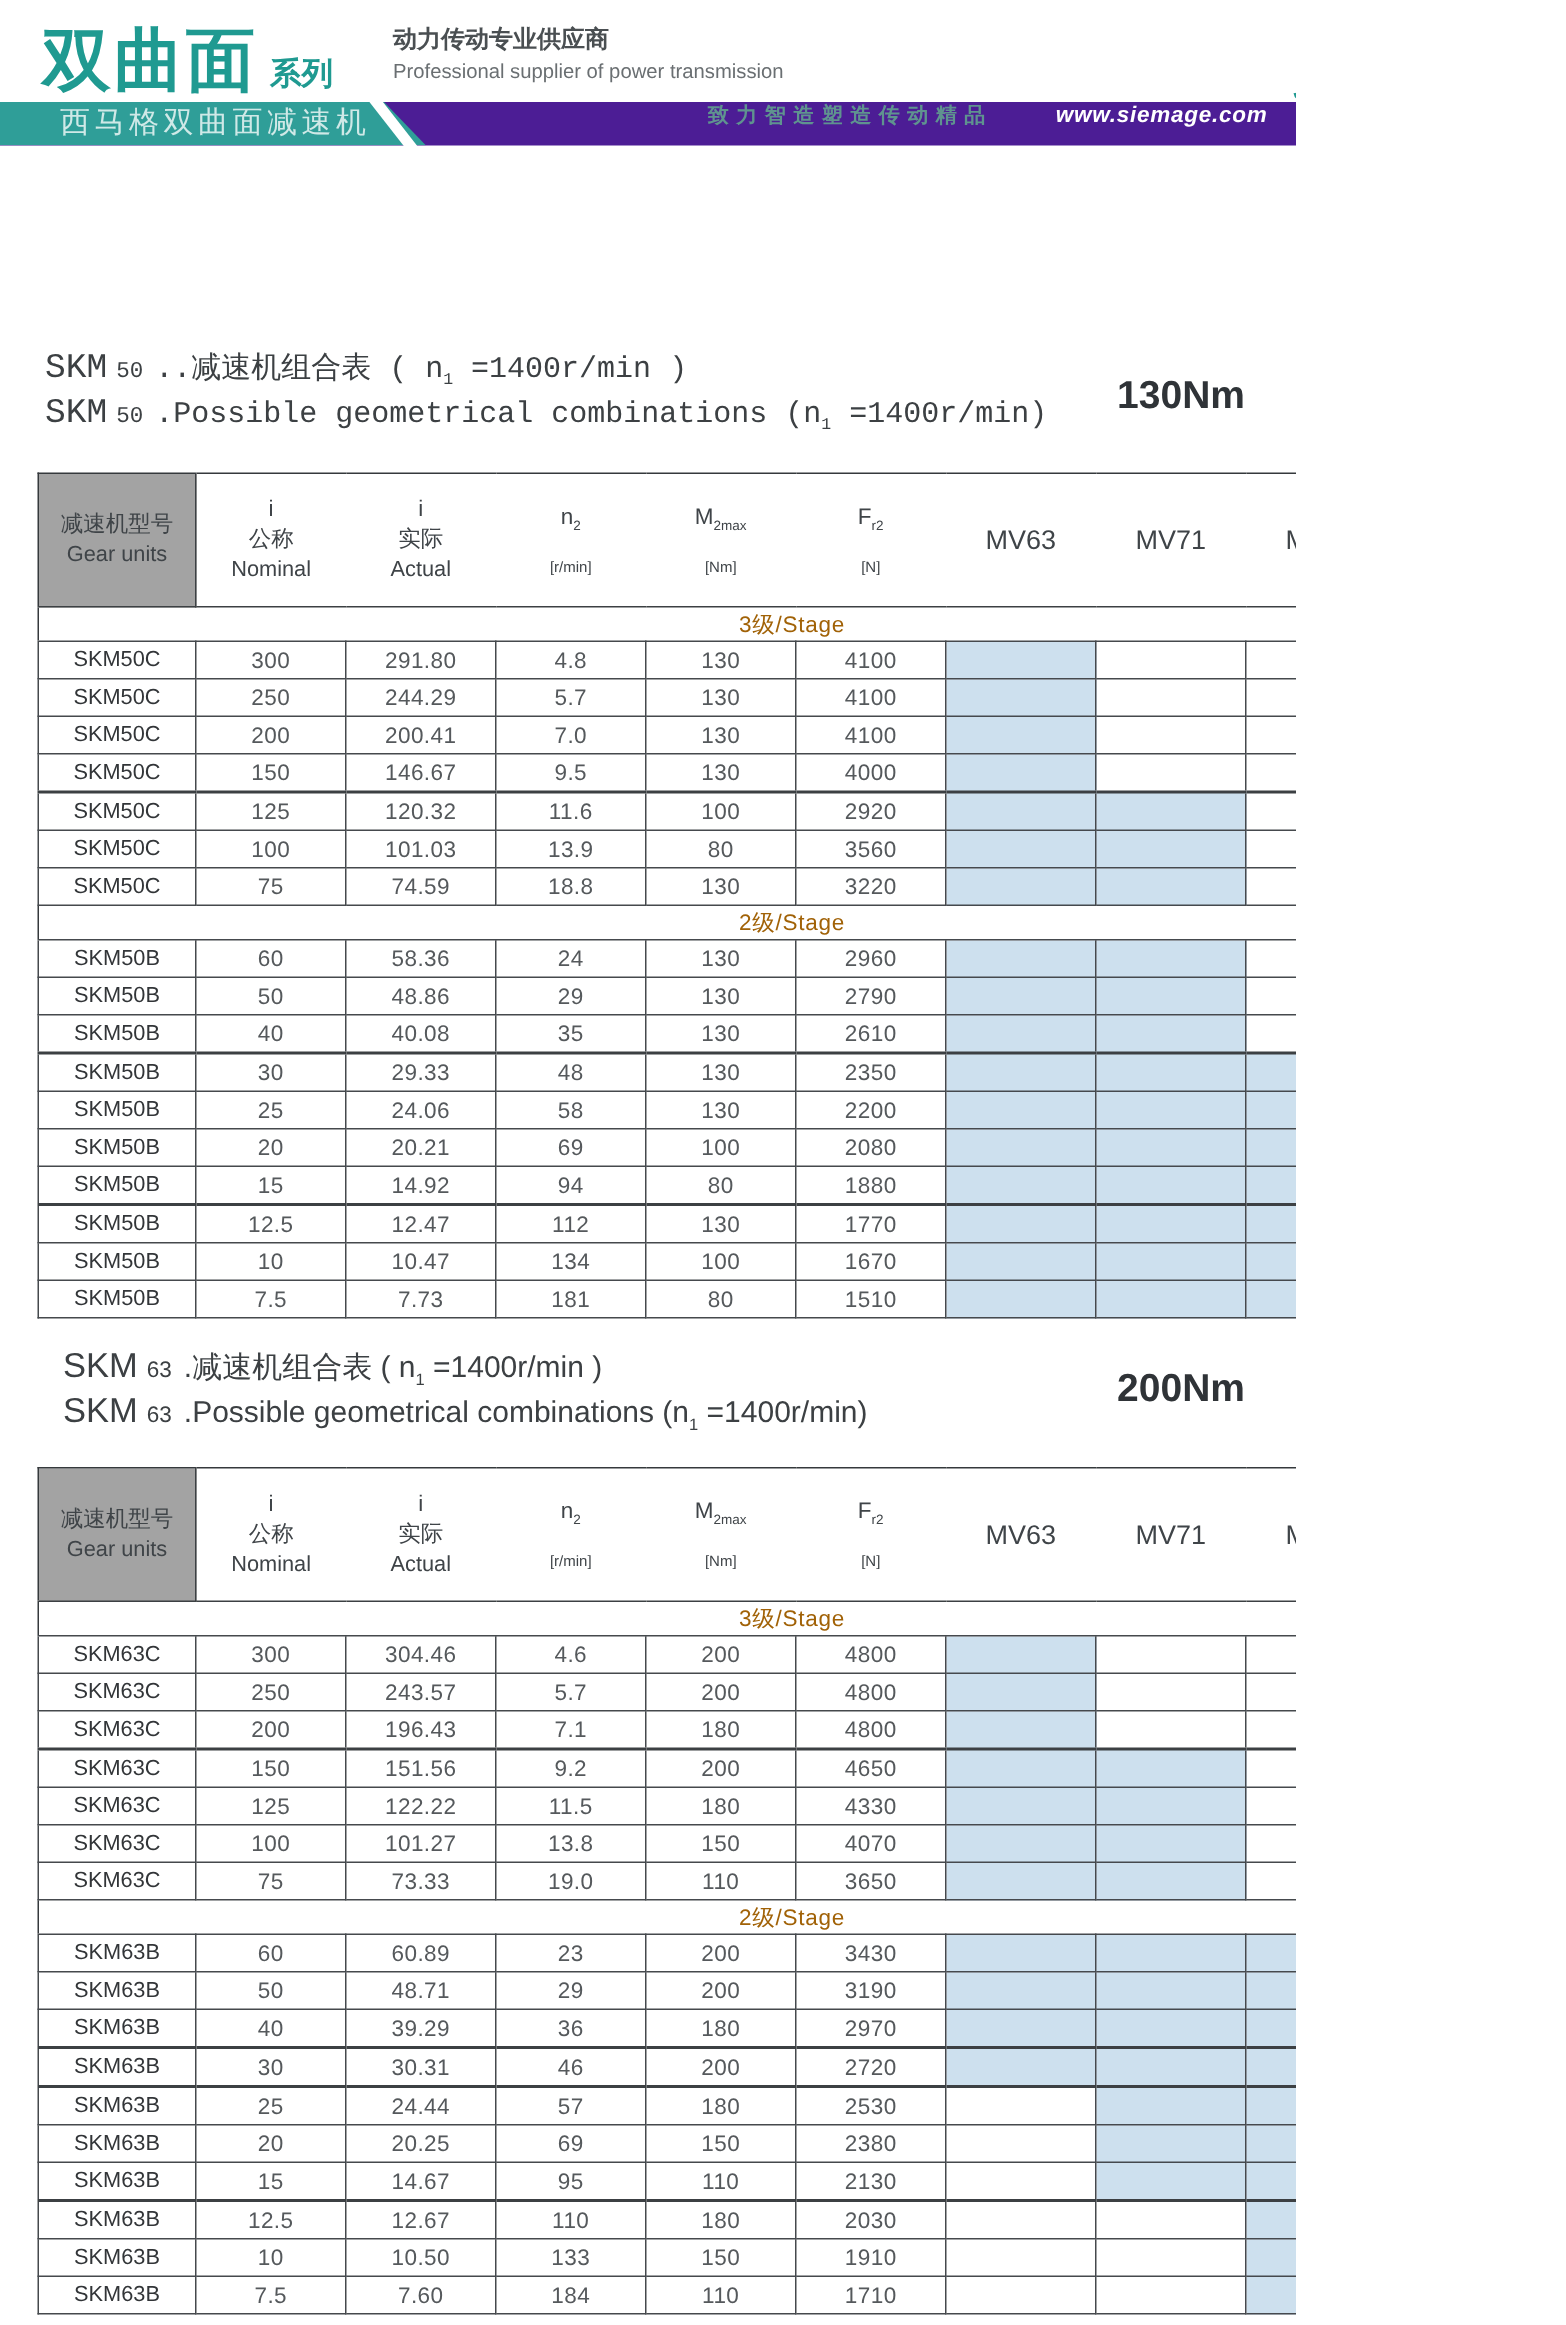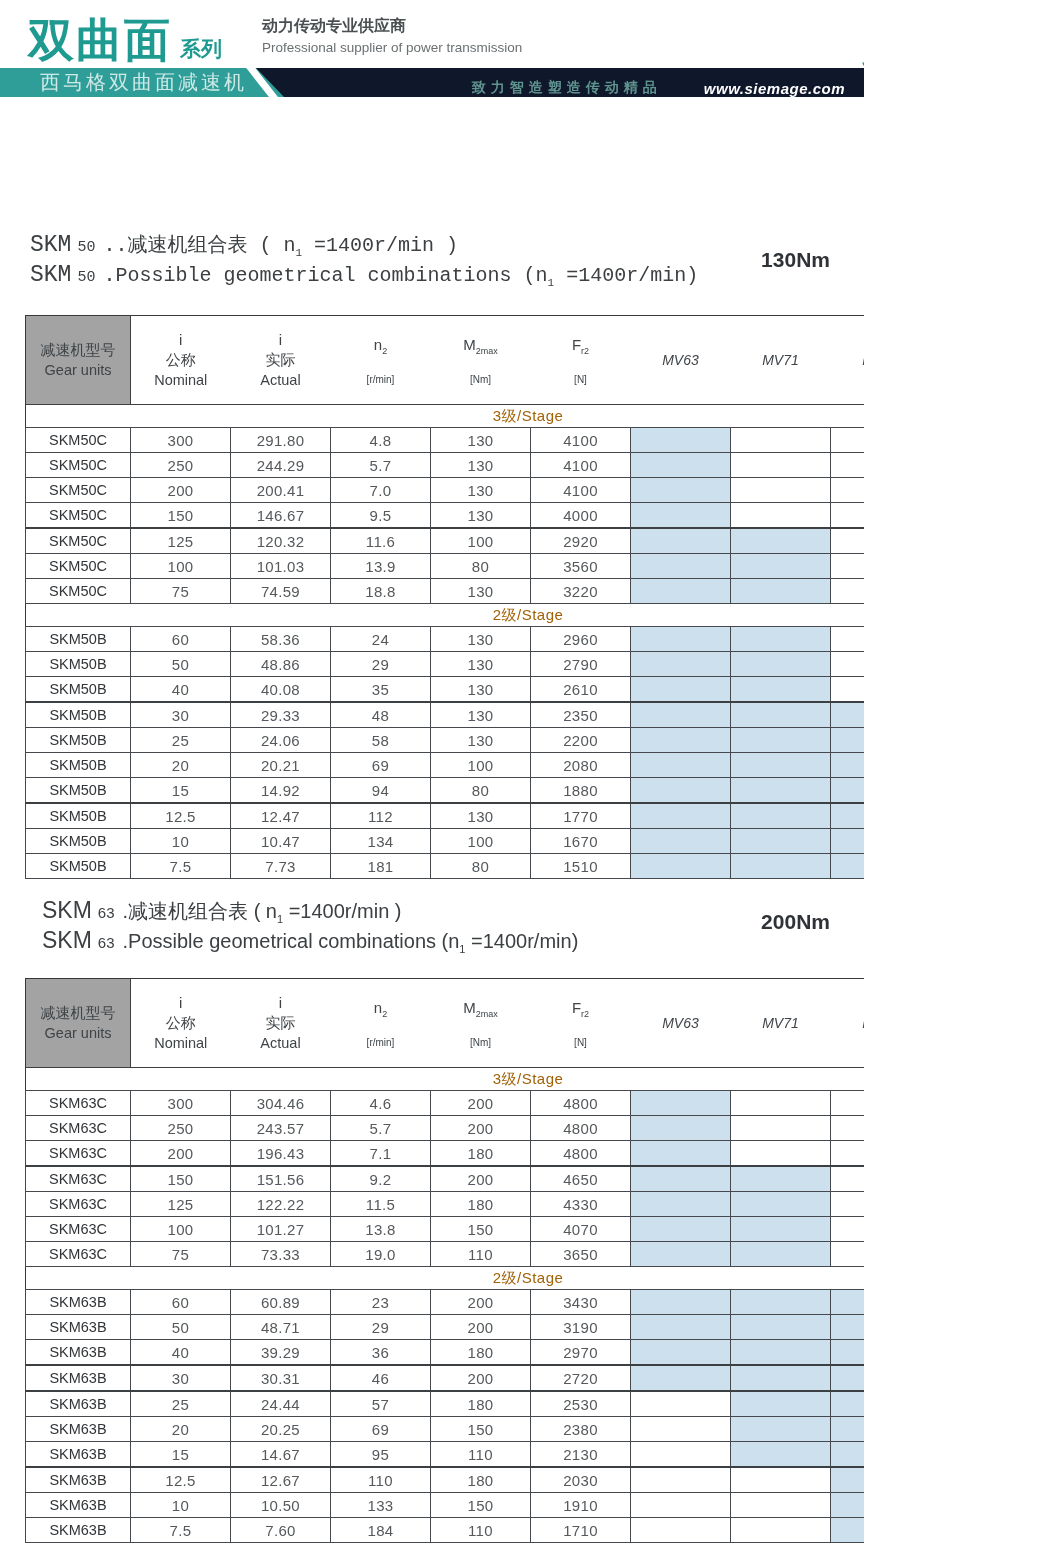--- a/index.html
+++ b/index.html
@@ -6,26 +6,26 @@
   .page{position:relative;width:864px;height:1550px;background:#fff;overflow:hidden;
         font-family:"Liberation Sans","DejaVu Sans",sans-serif;color:#3f4448;}
 
   
   .series{position:absolute;left:28px;top:10px;white-space:nowrap;}
   .series .big{font-size:46px;font-weight:bold;color:#1f9a91;letter-spacing:2px;}
   .series .small{font-size:21px;font-weight:bold;color:#1f9a91;margin-left:8px;}
   .supplier{position:absolute;left:262px;top:16px;}
   .supplier .cn{font-size:16px;font-weight:bold;color:#4a4f52;}
   .supplier .en{font-size:13.5px;color:#6a6f72;margin-top:3px;}
-  .band{position:absolute;left:0;top:68px;width:905px;height:29px;background:#0f172a;}
+  .band{position:absolute;left:0;top:68px;width:905px;height:29px;background:#4c1d95;}
   .band-left{position:absolute;left:0;top:0;height:100%;width:292px;background:#2f9e98;
              clip-path:polygon(0 0,256px 0,284px 100%,0 100%);
              color:#cfe9e7;font-size:20px;letter-spacing:3px;line-height:29px;padding-left:40px;box-sizing:border-box;}
   .band-gap{position:absolute;left:258px;top:-2px;height:34px;width:9px;background:#fff;transform:skewX(38deg);}
-  .band-right{position:absolute;right:0;top:0;height:100%;width:600px;display:flex;align-items:flex-end;
+  .band-right{position:absolute;right:0;top:0;height:100%;width:600px;display:flex;align-items:flex-start;
               justify-content:flex-end;gap:42px;padding-right:60px;box-sizing:border-box;}
   .band-slogan{color:#5f938f;font-size:14px;font-weight:bold;letter-spacing:5px;}
   .band-url{color:#fff;font-size:15px;font-weight:bold;font-style:italic;letter-spacing:.5px;}
   .logo{position:absolute;left:862px;top:0;width:178px;height:112px;}
   .logo svg{position:absolute;right:2px;top:2px;}
   .logo-text{position:absolute;left:0;top:42px;width:178px;text-align:left;
              font-size:29px;font-weight:bold;font-style:italic;color:#1f9a91;letter-spacing:1px;
              text-shadow:1px 1px 0 #fff,-1px -1px 0 #fff,1px -1px 0 #fff,-1px 1px 0 #fff;}
   .logo-cn{position:absolute;right:4px;top:76px;font-size:19px;color:#1f9a91;font-weight:bold;
            text-shadow:1px 1px 0 #fff;}
@@ -33,38 +33,38 @@
   
   .page-title{position:absolute;left:28px;top:176px;font-size:27px;font-weight:bold;color:#1b9a92;letter-spacing:.5px;}
   .sec-heading{position:absolute;color:#3c4043;}
   .sec1{left:30px;top:230px;font-family:Liberation Mono, monospace;}
   .sec2{left:42px;top:895px;}
   .sec-line{height:30px;line-height:30px;white-space:nowrap;}
   .skm{font-size:23px;}
   .skm-size{font-size:15px;margin:0 8px 0 6px;}
   .sec-text{font-size:20px;}
   .sec-text sub{font-size:11px;}
-  .torque{position:absolute;font-size:21px;font-weight:bold;color:#2f3337;}
+  .torque{position:absolute;font-size:26px;font-weight:bold;color:#2f3337;}
   .torque1{right:34px;top:248px;}
   .torque2{right:34px;top:910px;}
 
   
   .gtable{position:absolute;left:25px;width:1005px;border-collapse:collapse;table-layout:fixed;
           border:1.5px solid #35393c;}
   .t1{top:315px;} .t2{top:978px;}
   .gtable col.c0{width:105px;} .gtable col.cn{width:100px;}
   .gtable thead th{height:88px;border:none;border-bottom:1.5px solid #3c4043;font-weight:normal;
                    color:#3f4448;text-align:center;vertical-align:middle;padding:0;}
   .gtable thead th.gear{background:#a3a3a3;border-right:1.5px solid #3c4043;}
   .th-l1{font-size:15px;line-height:20px;}
   .th-l2{font-size:14.5px;line-height:20px;}
   .sym{font-size:15px;margin-bottom:18px;}
   .sym sub{font-size:9px;}
   .unit{font-size:10px;}
-  .mvh{font-size:14px;font-style:italic;}
+  .mvh{font-size:18px;}
   .gtable tbody td{height:24px;border:1px solid #45494d;text-align:center;vertical-align:middle;
                    font-size:15px;color:#55595c;padding:0;letter-spacing:.3px;}
   .gtable tbody td.model{color:#323538;font-size:14.5px;letter-spacing:0;}
   .gtable tbody tr.stage td{border-left:none;border-right:none;height:22px;color:#a16207;
                             font-size:15px;letter-spacing:.5px;}
   .gtable tbody tr.sep td{border-top:2px solid #3c4043;}
   .gtable tbody td.on{background:#cde0ee;}
 </style>
 </head>
 <body>

